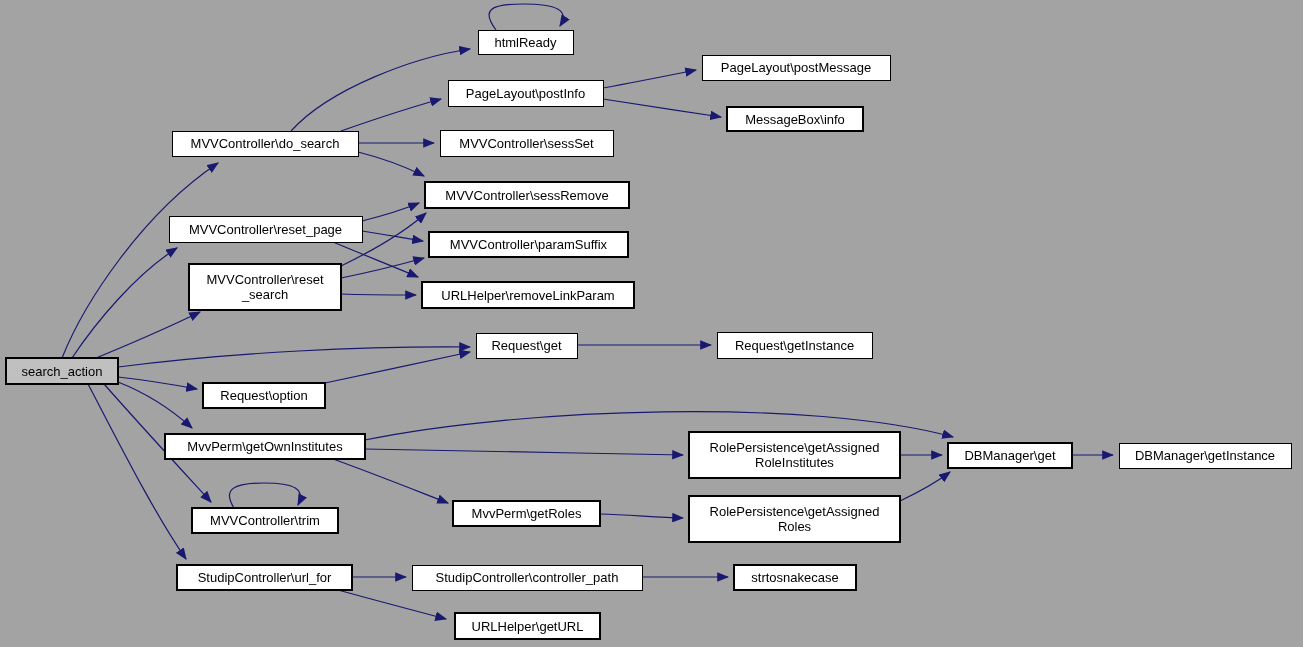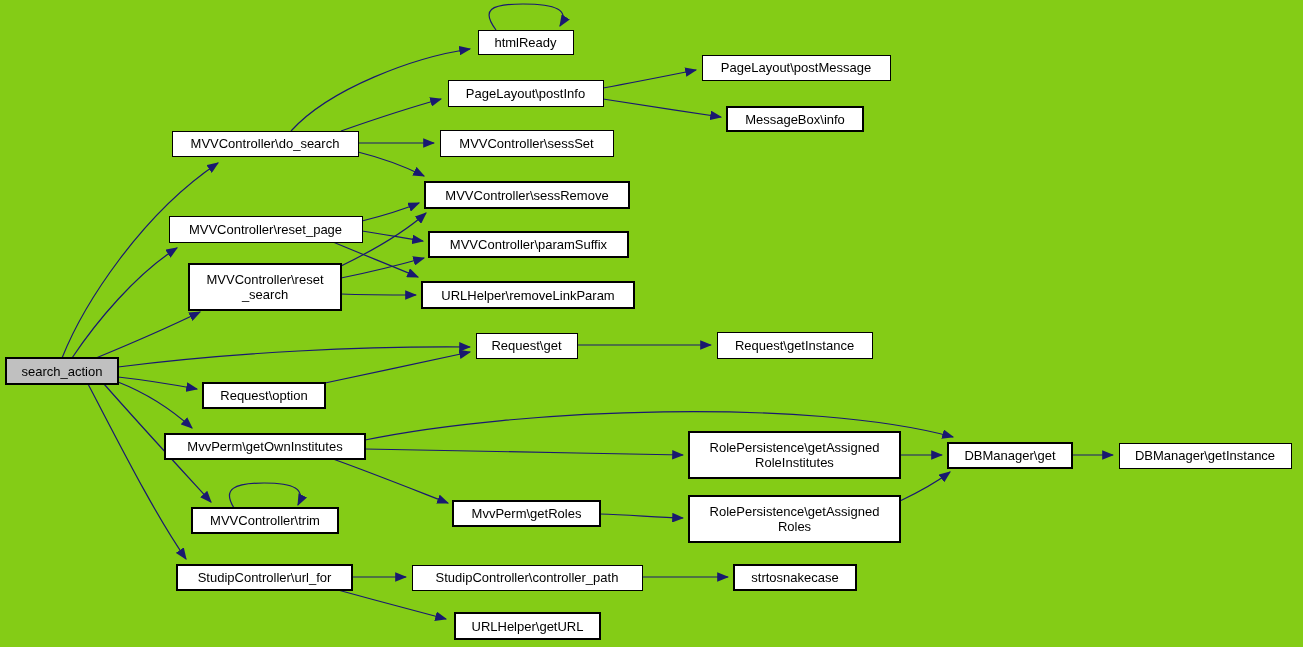--- a/index.html
+++ b/index.html
@@ -1,17 +1,17 @@
 <!DOCTYPE html>
 <html><head>
 <meta charset="utf-8">
 <style>
   html,body{margin:0;padding:0;background:#ffffff;}
   body{width:1303px;height:647px;overflow:hidden;font-family:"Liberation Sans",sans-serif;}
-  #graph-wrap{width:1303px;height:647px;background:#84cc16;}
+  #graph-wrap{width:1303px;height:647px;background:#a3a3a3;}
   svg{display:block;}
   .edge{fill:none;stroke-width:1.2px;}
   .node rect{shape-rendering:crispEdges;}
   .node text{font-family:"Liberation Sans","DejaVu Sans",sans-serif;font-size:13px;}
   .node{cursor:pointer;}
 </style>
 </head>
 <body>
 
 <div id="graph-wrap">

